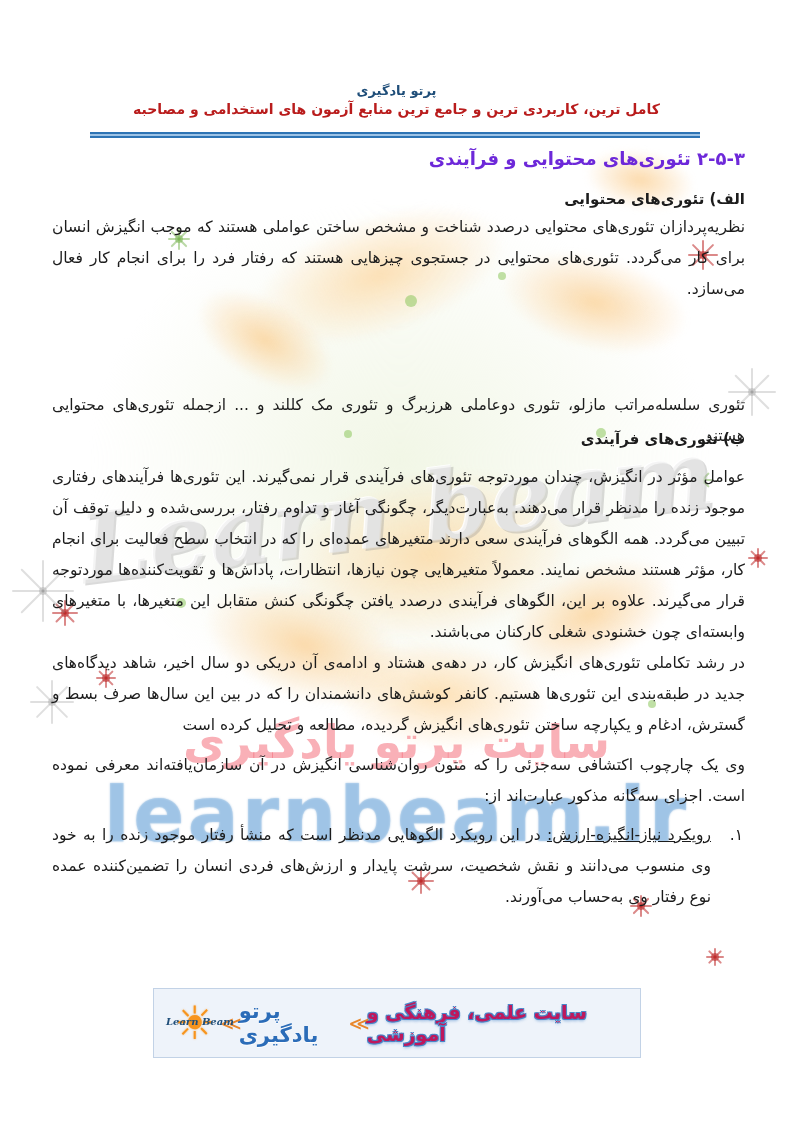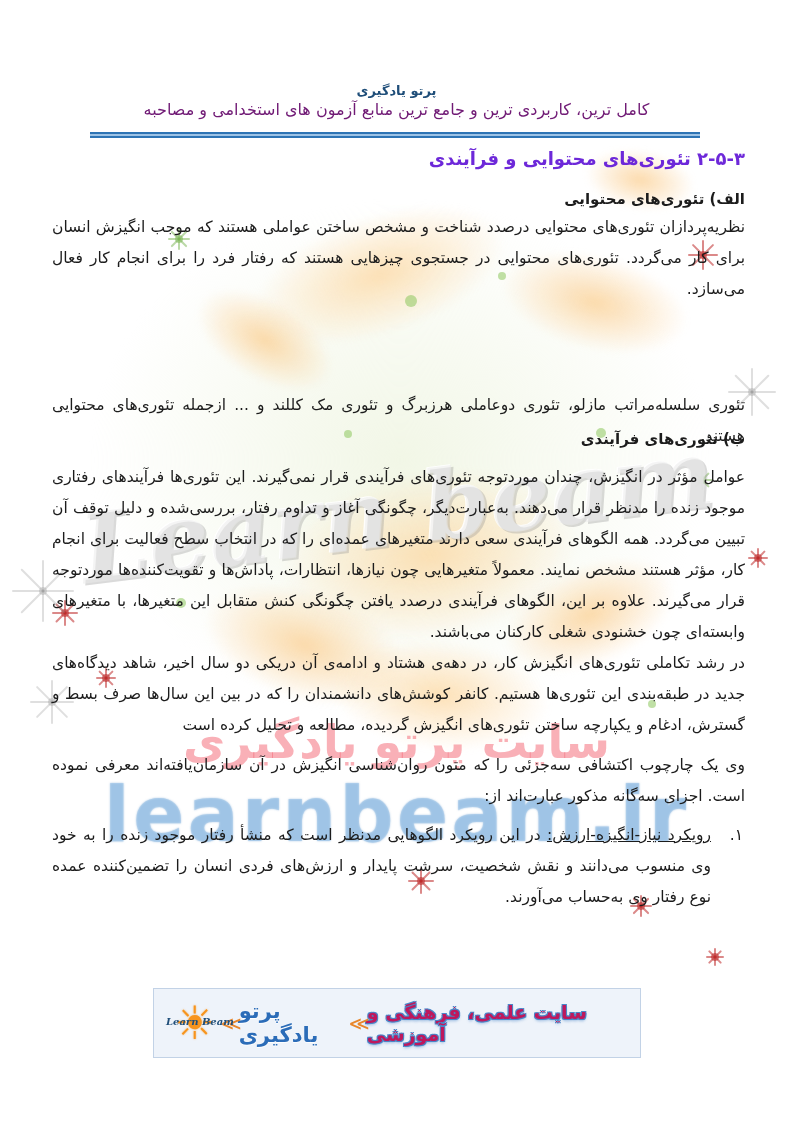--- a/index.html
+++ b/index.html
@@ -34,21 +34,21 @@
   .wm-fa{left:50%;top:715px;transform:translateX(-50%);
          font-size:46px;font-weight:bold;color:rgba(243,98,112,.5);letter-spacing:1px;}
   .wm-domain{left:50%;top:770px;transform:translateX(-50%);
              font-size:76px;font-weight:bold;letter-spacing:3px;
              color:rgba(150,193,232,.5);
              text-shadow:0 0 2px rgba(110,160,210,.6);}
 
   
   .header{position:absolute;z-index:2;left:0;right:0;top:82px;text-align:center;direction:rtl;}
   .header .site{font-size:13px;font-weight:bold;color:#1f4e79;line-height:18px;}
-  .header .tagline{font-size:16px;font-weight:normal;color:#701a75;line-height:19px;}
+  .header .tagline{font-size:14px;font-weight:bold;color:#b91c1c;line-height:19px;}
   .header-rule{position:absolute;z-index:2;left:90px;width:610px;top:132px;height:6px;
                background:linear-gradient(#2e74b5 0 27%,#9dc3e6 27% 73%,#2e74b5 73% 100%);}
 
   
   .content{position:absolute;z-index:2;left:52px;right:48px;top:0;bottom:0;
            direction:rtl;color:#1c1c1c;}
   .content .blk{position:absolute;right:0;left:0;}
   .h1{top:148px;font-size:18px;font-weight:bold;color:#6d28d9;text-align:right;}
   .h2a{top:190px;font-size:15px;font-weight:bold;}
   .h2b{top:430px;font-size:15px;font-weight:bold;}

